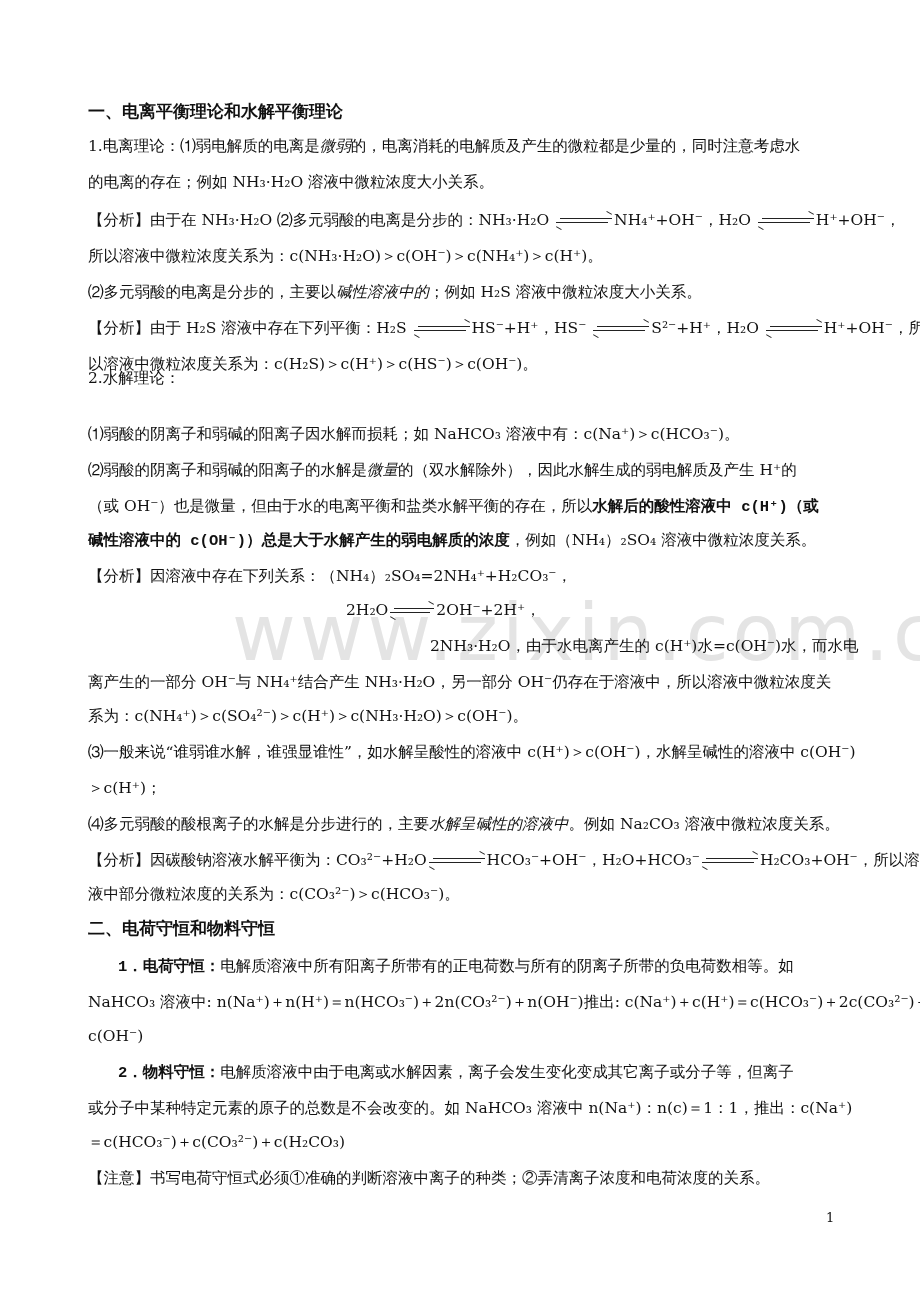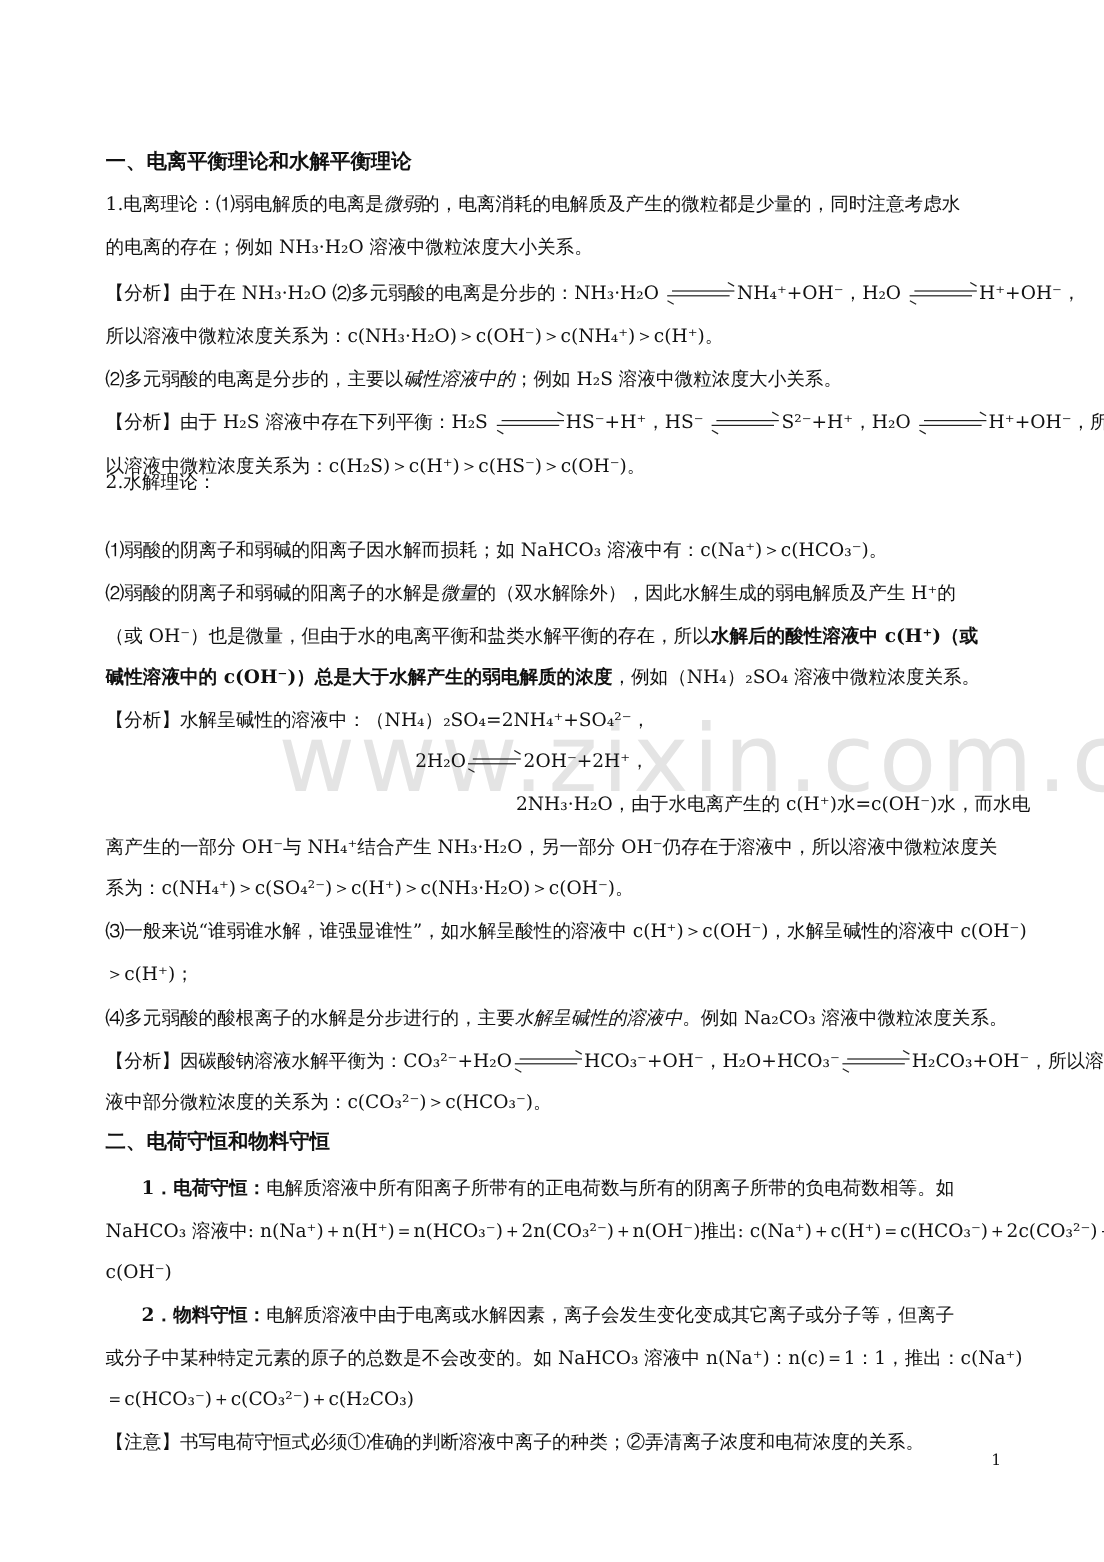--- a/index.html
+++ b/index.html
@@ -1,21 +1,21 @@
 <!DOCTYPE html>
 <html><head>
   <meta charset="utf-8">
   <style>
     html, body { margin: 0; padding: 0; background: #ffffff; }
     body { width: 920px; height: 1302px; position: relative; overflow: hidden;
            font-family: "DejaVu Serif", "Liberation Serif", serif; color: #111; }
     .page { position: absolute; left: 88px; top: 0; width: 748px; }
-    .line { position: absolute; left: 0; white-space: nowrap; font-size: 15.5px; line-height: 20px; margin-top: 24px; }
+    .line { position: absolute; left: 0; white-space: nowrap; font-size: 15.5px; line-height: 20px; }
     .h { font-family: "DejaVu Sans", "Liberation Sans", sans-serif; font-weight: bold; font-size: 17px; }
-    .b { font-weight: bold; }
+    .b { font-weight: bold; font-family: Liberation Mono, monospace; }
     .bi { font-weight: normal; font-style: italic; }
     .eq { display: inline-block; position: relative; width: 56px; height: 10px; vertical-align: middle; margin: 0 2px; }
     .eq::before { content: ""; position: absolute; left: 4px; right: 0; top: 2px; border-top: 1px solid #222; }
     .eq::after  { content: ""; position: absolute; left: 0; right: 4px; top: 6px; border-top: 1px solid #222; }
     .eq .ah { position: absolute; right: 0; top: -2px; width: 6px; height: 4px; border-top: 1px solid #222; transform: rotate(30deg); transform-origin: right top; }
     .eq .at { position: absolute; left: 0; top: 6px; width: 6px; height: 4px; border-bottom: 1px solid #222; transform: rotate(30deg); transform-origin: left bottom; }
     .eq.short { width: 44px; }
     .watermark { position: absolute; left: 232px; top: 588px; font-family: "DejaVu Sans", "Liberation Sans", sans-serif;
                  font-size: 78px; color: #e4e4e4; letter-spacing: 4px; z-index: 0; }
     .content { position: relative; z-index: 1; }
@@ -61,21 +61,21 @@
   <div class="line" style="top:460px">
     <span>⑵弱酸的阴离子和弱碱的阳离子的水解是</span><span class="bi">微量</span><span>的（双水解除外），因此水解生成的弱电解质及产生 H⁺的</span>
   </div>
   <div class="line" style="top:496px">
     <span>（或 OH⁻）也是微量，但由于水的电离平衡和盐类水解平衡的存在，所以</span><span class="b">水解后的酸性溶液中 c(H⁺)（或</span>
   </div>
   <div class="line" style="top:530px">
     <span class="b">碱性溶液中的 c(OH⁻)）总是大于水解产生的弱电解质的浓度</span><span>，例如（NH₄）₂SO₄ 溶液中微粒浓度关系。</span>
   </div>
 
-  <div class="line" style="top:566px">【分析】水解呈碱性的溶液中：（NH₄）₂SO₄=2NH₄⁺+SO₄²⁻，</div>
+  <div class="line" style="top:566px">【分析】因溶液中存在下列关系：（NH₄）₂SO₄=2NH₄⁺+H₂CO₃⁻，</div>
   <div class="line" style="top:600px; left:258px">
     <span>2H₂O</span><span class="eq short"><span class="ah"></span><span class="at"></span></span><span>2OH⁻+2H⁺，</span>
   </div>
   <div class="line" style="top:636px; left:342px">2NH₃·H₂O，由于水电离产生的 c(H⁺)水=c(OH⁻)水，而水电</div>
   <div class="line" style="top:672px">离产生的一部分 OH⁻与 NH₄⁺结合产生 NH₃·H₂O，另一部分 OH⁻仍存在于溶液中，所以溶液中微粒浓度关</div>
   <div class="line" style="top:706px">系为：c(NH₄⁺)＞c(SO₄²⁻)＞c(H⁺)＞c(NH₃·H₂O)＞c(OH⁻)。</div>
 
   <div class="line" style="top:742px">⑶一般来说“谁弱谁水解，谁强显谁性”，如水解呈酸性的溶液中 c(H⁺)＞c(OH⁻)，水解呈碱性的溶液中 c(OH⁻)</div>
   <div class="line" style="top:778px">＞c(H⁺)；</div>
 

